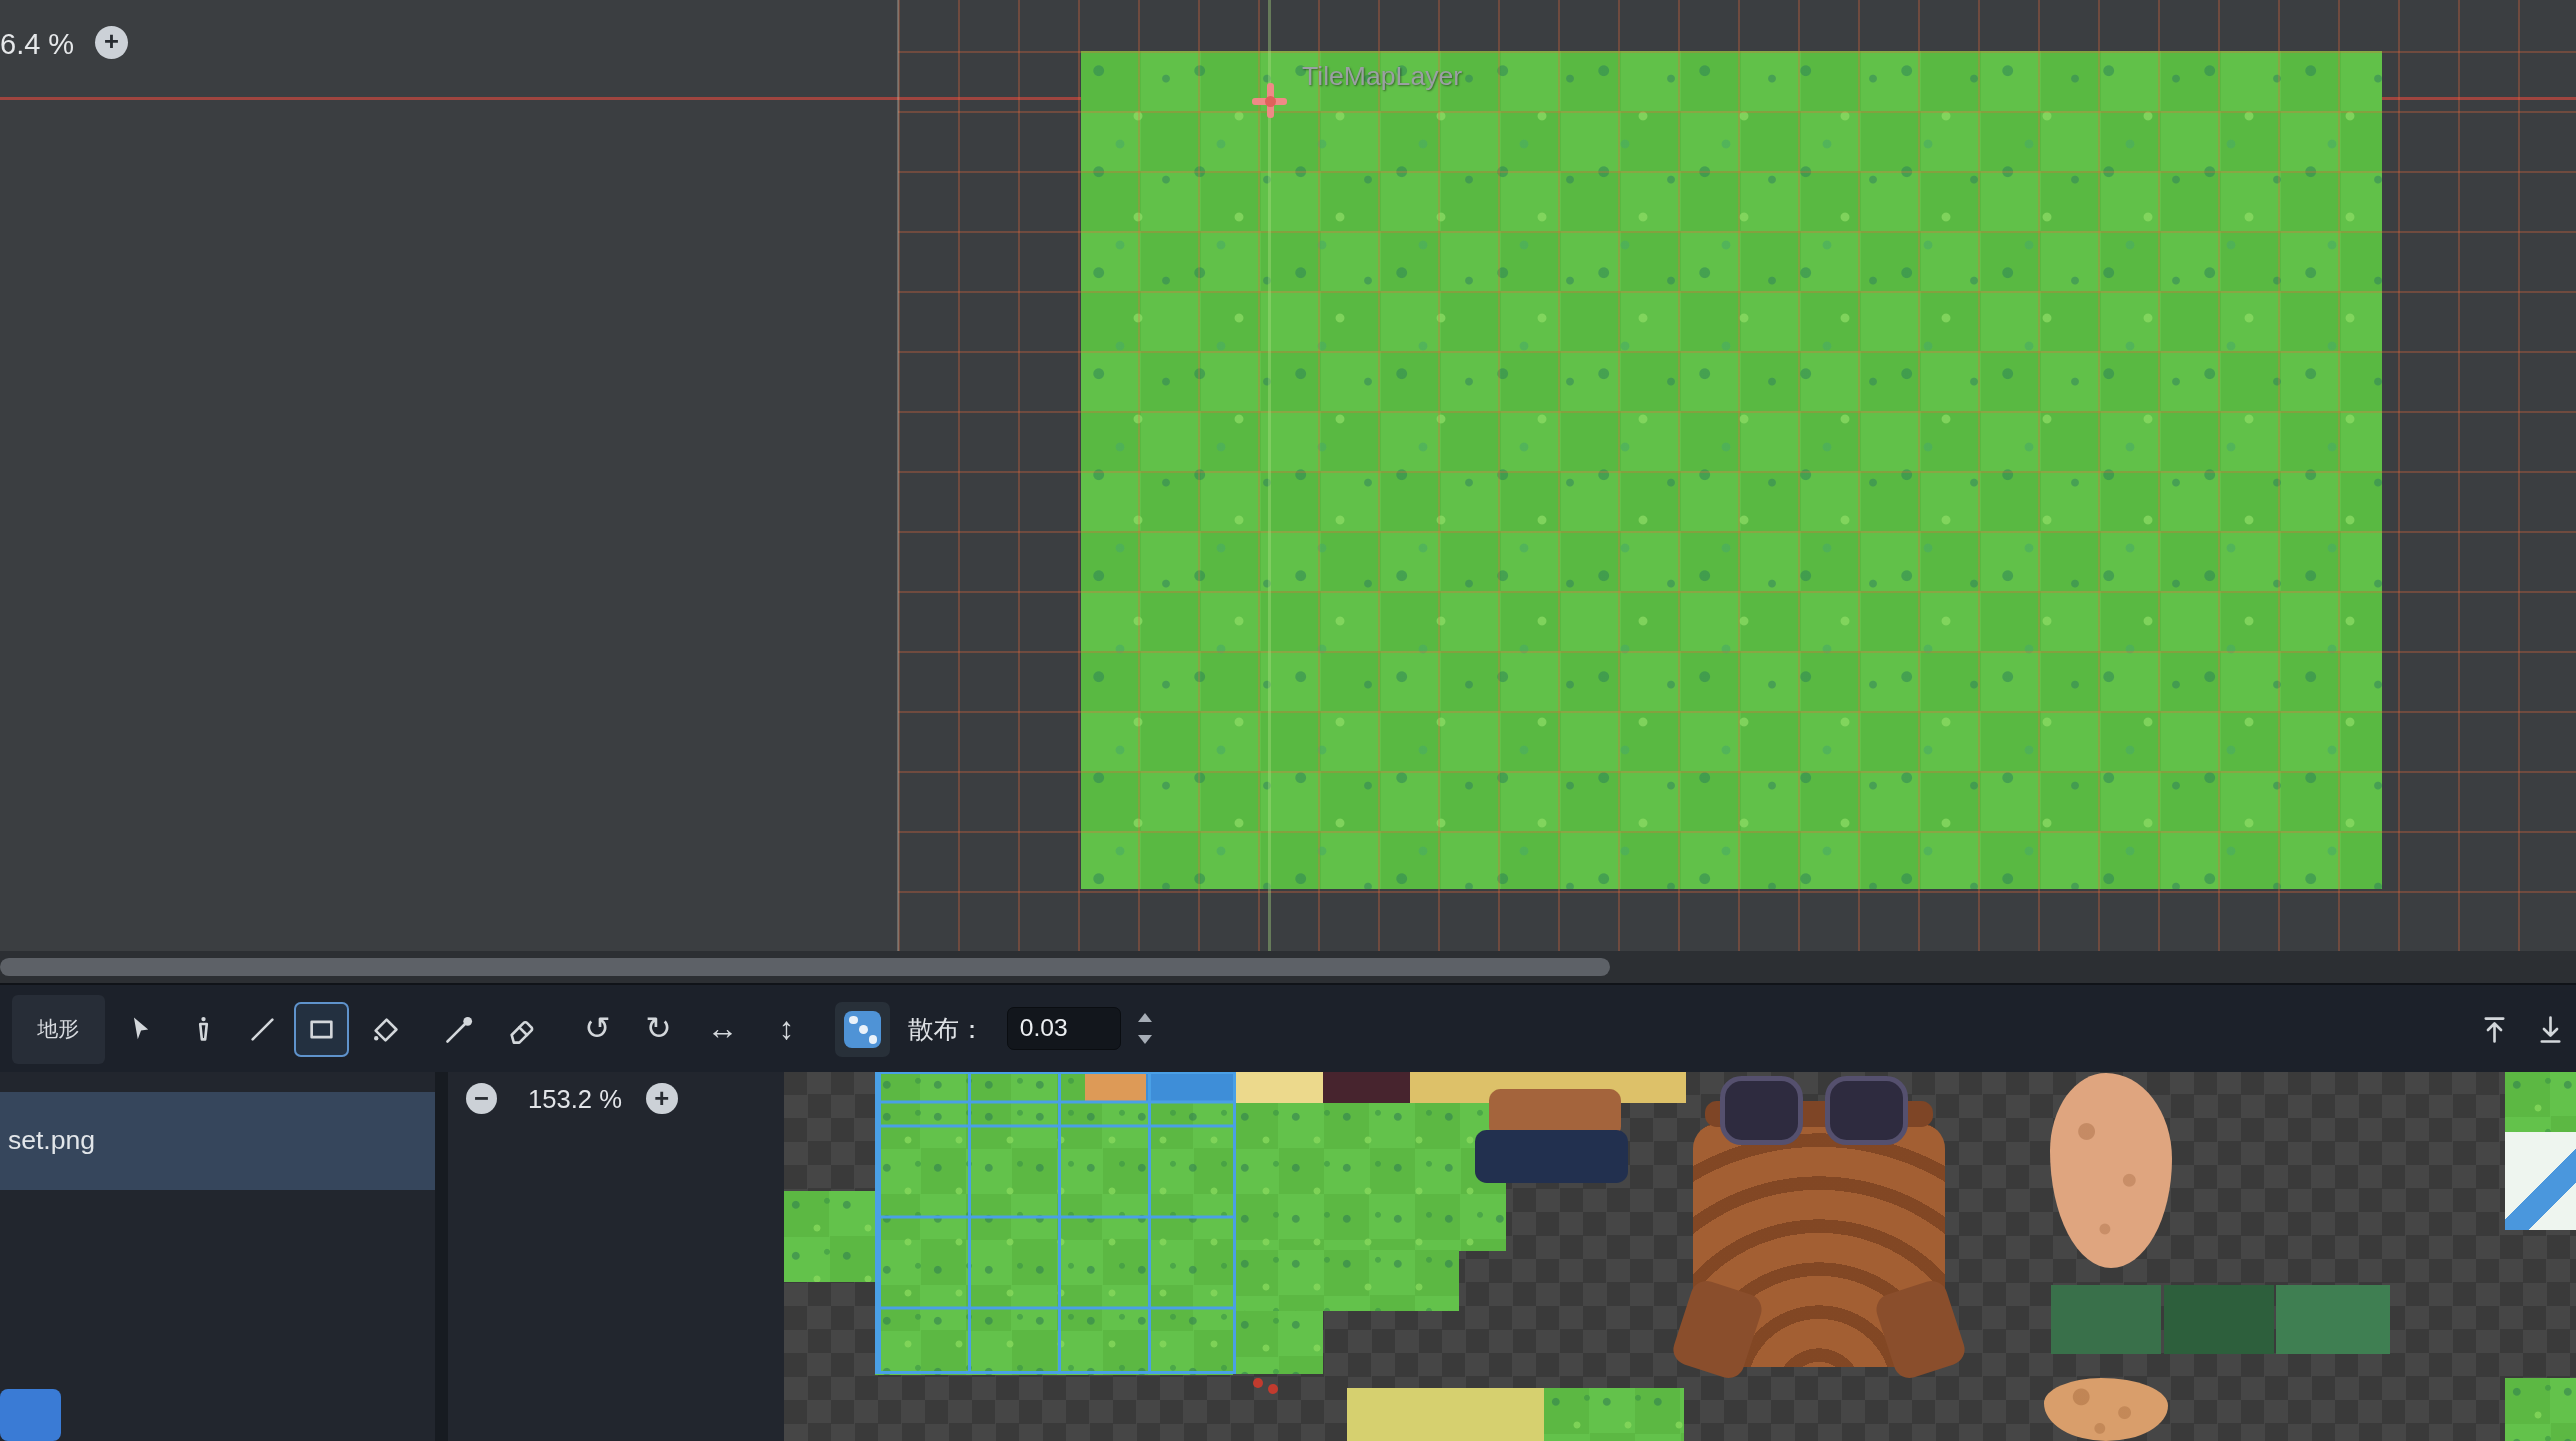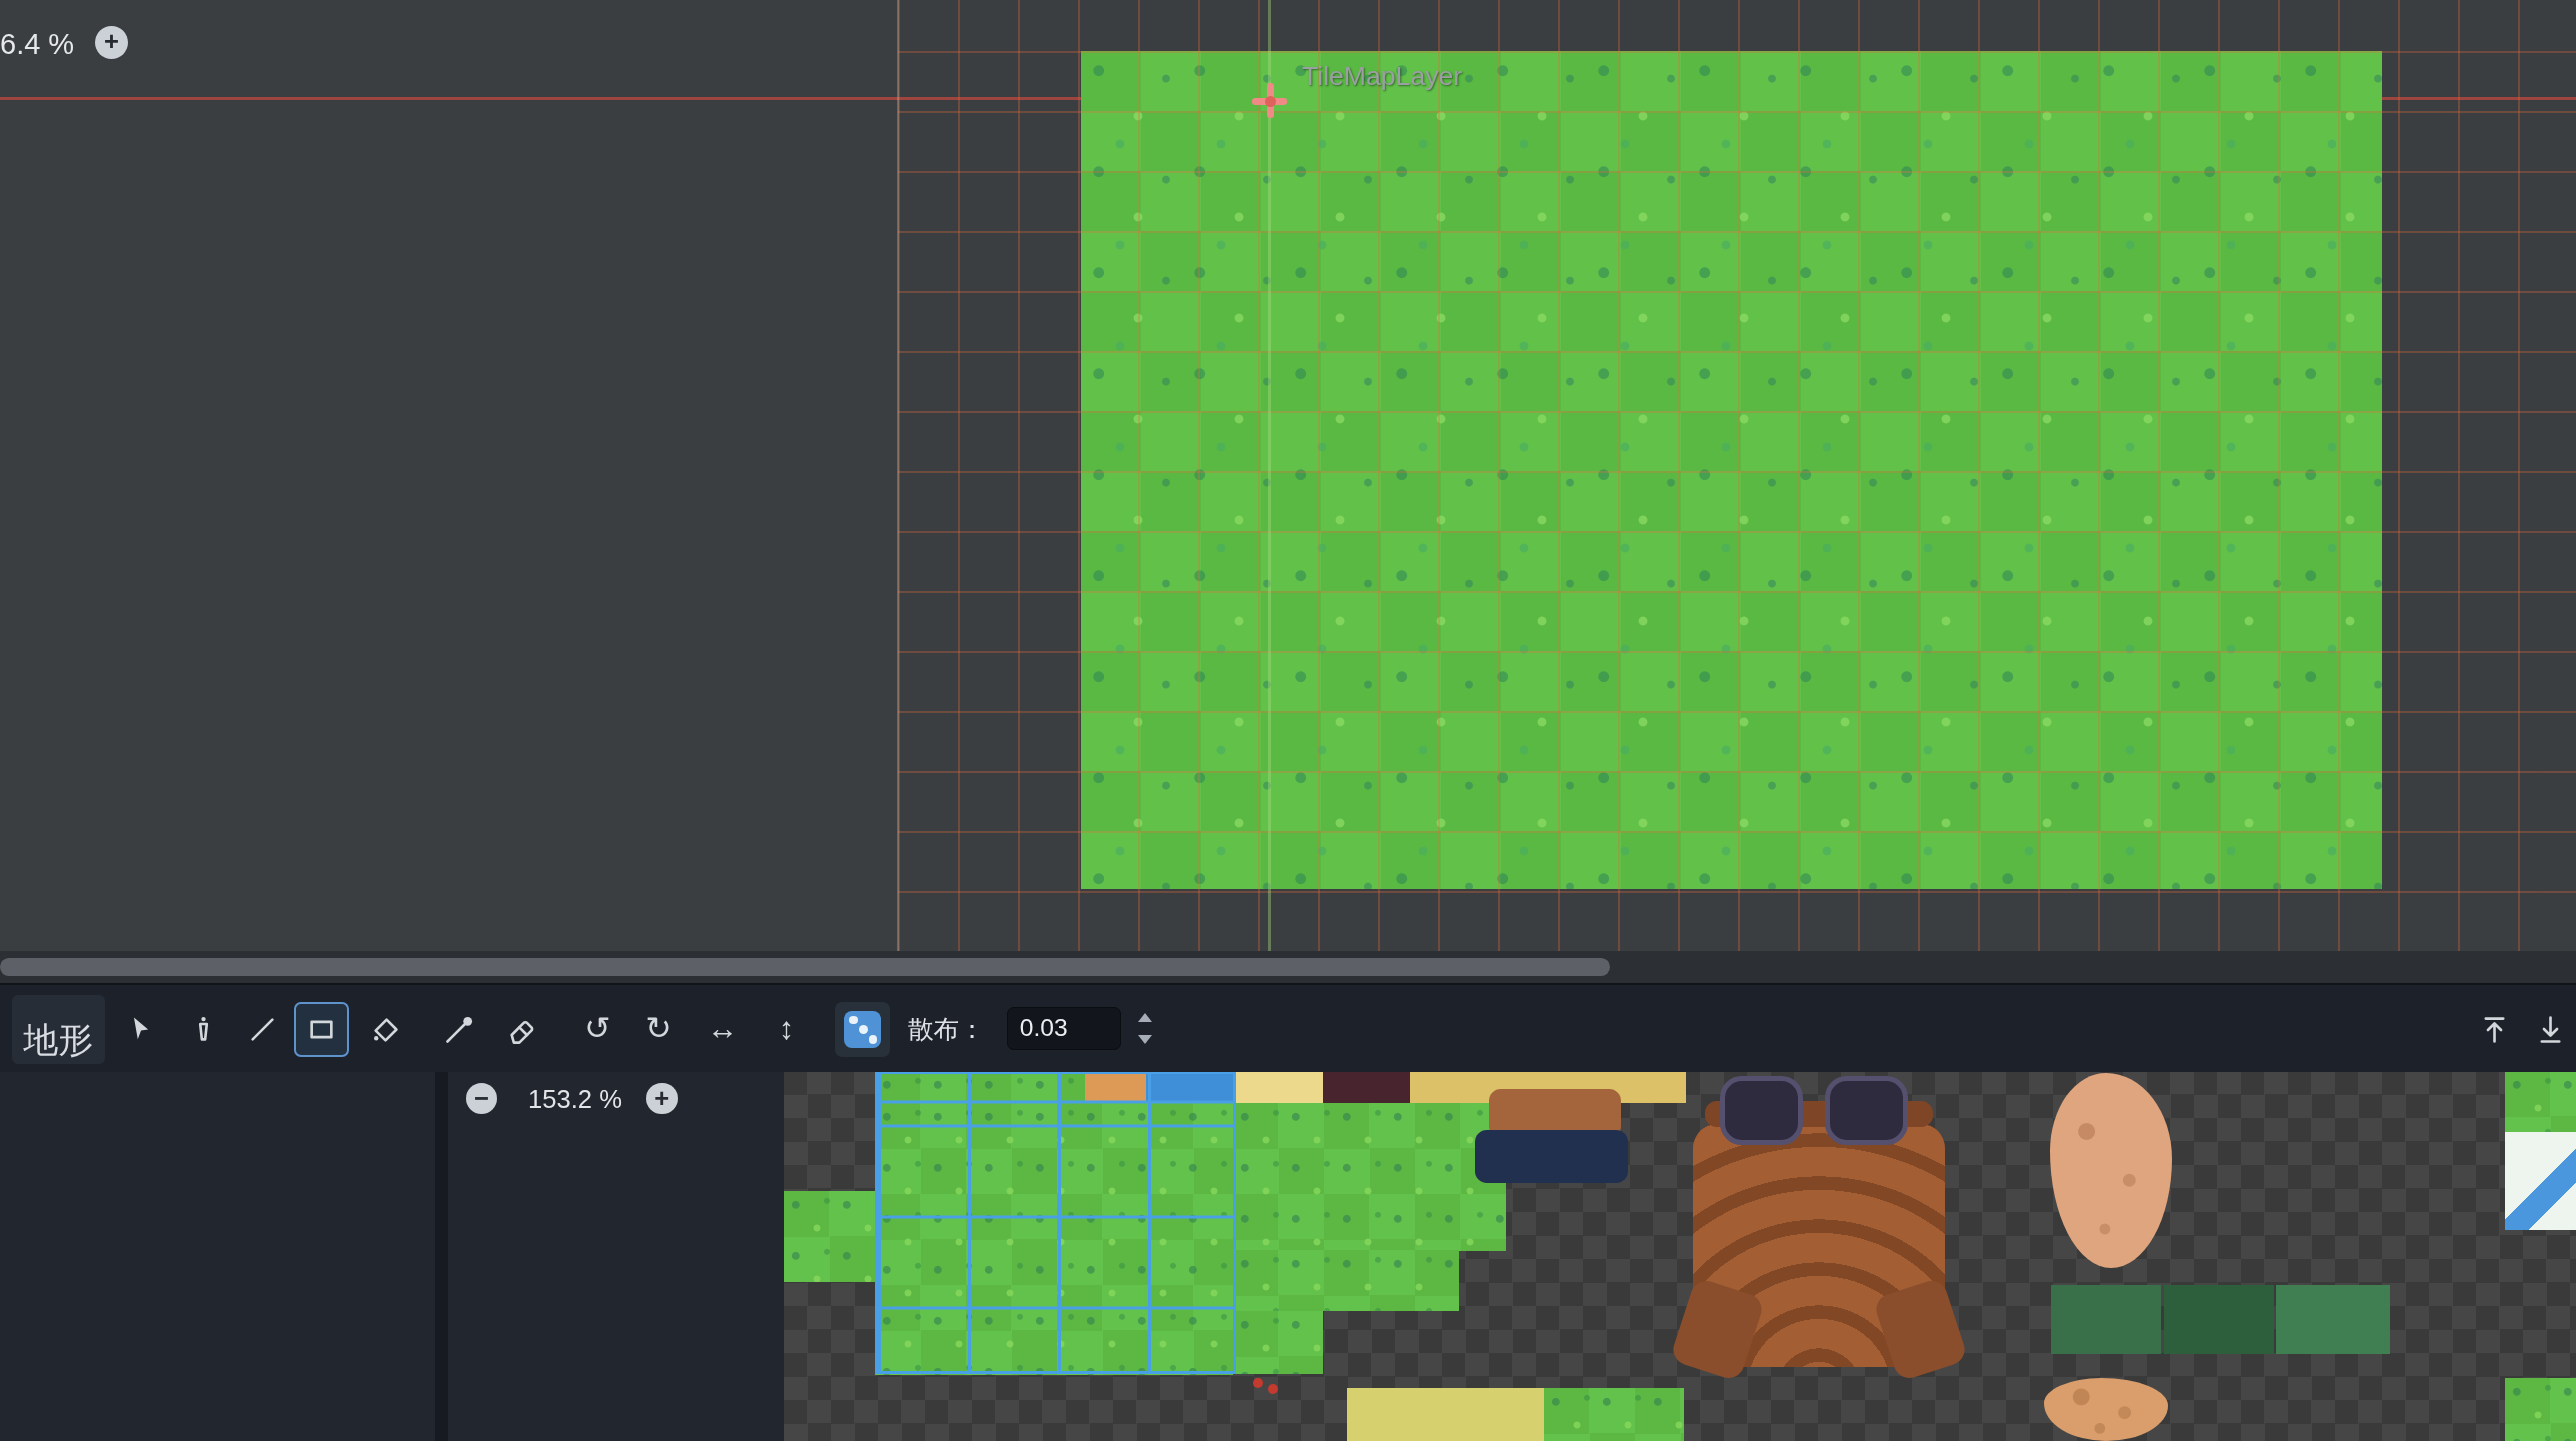--- a/index.html
+++ b/index.html
@@ -32,21 +32,21 @@
   #canvas-zoom-label{position:absolute;left:0;top:27.6px;z-index:6;font-size:29px;color:#e6e8ea;}
   .circle-btn{position:absolute;width:33px;height:33px;border-radius:50%;background:#ccd1d7;color:#272b31;
     display:flex;align-items:center;justify-content:center;font-size:25.6px;font-weight:bold;line-height:1;z-index:6;}
   #canvas-zoom-in{left:95px;top:25.6px;}
   #hscroll{position:absolute;left:0;top:951px;width:2576px;height:31.5px;background:#2c2f33;z-index:7;}
   #hscroll-thumb{position:absolute;left:0;top:6.9px;width:1610px;height:17.7px;border-radius:8.9px;background:#5d6167;}
   
   #toolbar{position:absolute;left:0;top:983px;width:2576px;height:89px;background:#1c212a;
     border-top:2px solid #101318;box-sizing:border-box;z-index:8;}
   #terrain-tab{position:absolute;left:11.8px;top:9.8px;width:93px;height:69px;background:#272d37;border-radius:5.9px;
-    display:flex;align-items:flex-end;justify-content:center;font-size:35px;color:#d9dce1;}
+    display:flex;align-items:center;justify-content:center;font-size:21px;color:#d9dce1;}
   .tool-btn{position:absolute;top:16.7px;width:55px;height:55px;border-radius:6.9px;
     display:flex;align-items:center;justify-content:center;}
   .tool-btn svg{width:35px;height:35px;stroke:#d3d7db;fill:none;stroke-width:2.4;
     stroke-linecap:round;stroke-linejoin:round;}
   .tool-btn .glyph{font-size:31.5px;color:#d3d7db;line-height:1;}
   .tool-btn.active{background:#233040;box-shadow:inset 0 0 0 2px #5f93cc;}
   .tool-btn.pressed{background:#283039;}
   .dice{width:37px;height:37px;background:#4f93d6;border-radius:7.9px;position:relative;}
   .dice i{position:absolute;width:8.9px;height:8.9px;border-radius:50%;background:#eaf2fa;}
   .dice i.d1{left:4.9px;top:4.9px}.dice i.d2{left:14.8px;top:14.8px}.dice i.d3{left:24.6px;top:24.6px}
@@ -216,20 +216,26 @@
         </svg>
     </div>
     <div class="tool-btn" id="panel-down-btn">
       <svg viewBox="0 0 32 32">
         <path d="M8 27 h16 M16 5 V21 M10 15.5 l6 6 6 -6"></path>
         </svg>
     </div>
   </div>
 
   <div id="bottom">
+    <div id="sidebar">
+      <div id="file-item">
+        <span>set.png</span>
+      </div>
+      <div id="blue-swatch"></div>
+    </div>
     <div id="divider"></div>
 
     <div id="middle">
       <div id="atlas-zoom-out" class="circle-btn" style="width:31.5px;height:31.5px">
         <span>−</span>
       </div>
       <div id="atlas-zoom-label">153.2 %</div>
       <div id="atlas-zoom-in" class="circle-btn" style="width:31.5px;height:31.5px">
         <span>+</span>
       </div>

